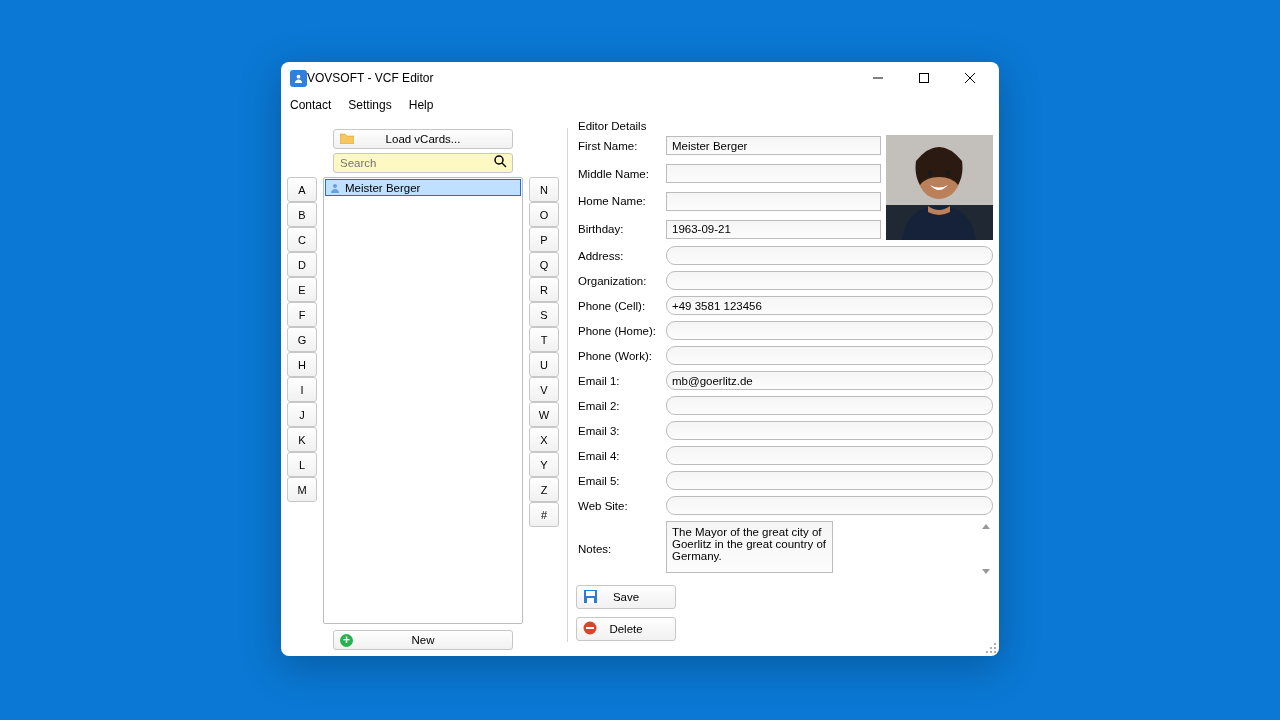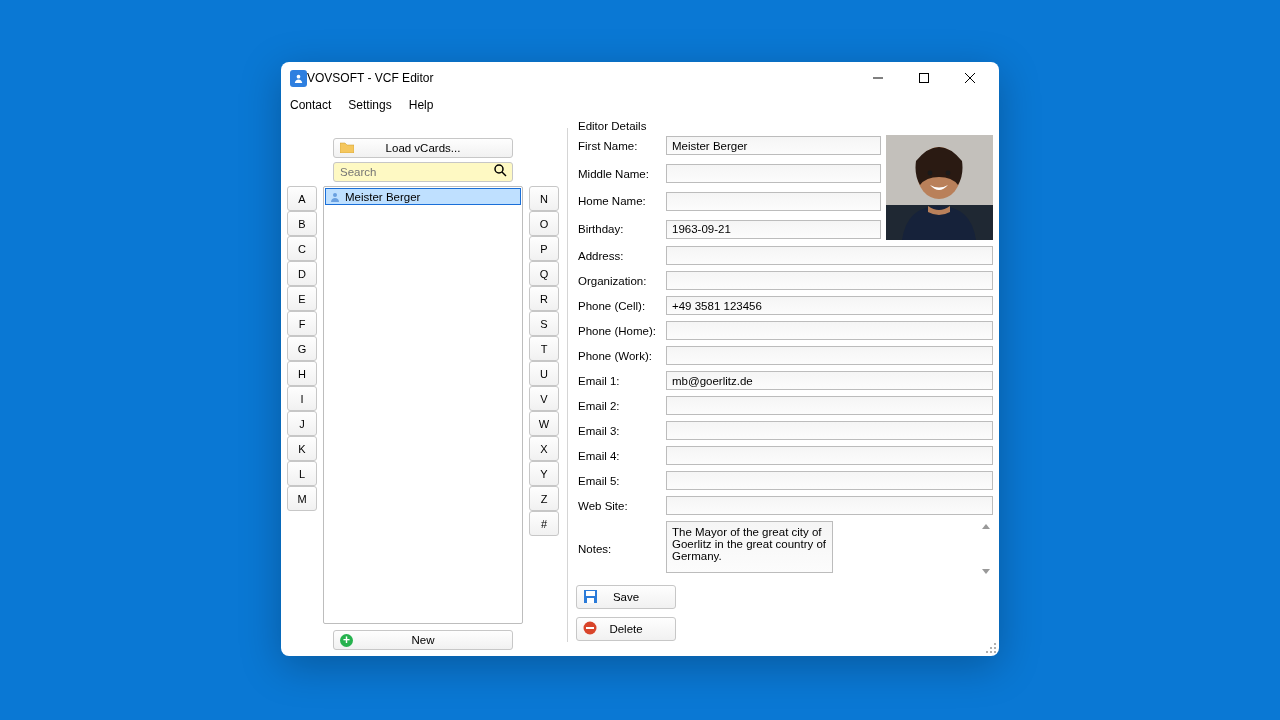--- a/index.html
+++ b/index.html
@@ -12,21 +12,21 @@
 .titlebar { height: 32px; display: flex; align-items: center; padding: 0 6px 0 9px; }
 .titlebar .app-icon { width: 17px; height: 17px; background:#2e7fe0; border-radius:3px; display:flex; align-items:center; justify-content:center; }
 .titlebar .app-icon svg { width:11px; height:11px; }
 .titlebar .title { font-size: 12px; margin-left: 0; flex:1; }
 .winbtns { display:flex; }
 .winbtn { width:46px; height:30px; display:flex; align-items:center; justify-content:center; }
 .menubar { height:22px; display:flex; align-items:center; gap:17px; padding-left:9px; font-size:12px; border-bottom:0; }
 .body { flex:1; display:flex; padding:4px 6px 6px 6px; position:relative; }
 
 .left { width:272px; display:flex; flex-direction:column; gap:0; }
-.loadbar { display:flex; margin:18px 46px 4px 46px; }
+.loadbar { display:flex; margin:9px 46px 4px 46px; }
 .loadbtn { flex:1; height:20px; border:1px solid #c7c7c7; border-radius:3px; background:linear-gradient(#fefefe,#f1f1f1); display:flex; align-items:center; font-size:11.5px; position:relative; }
 .loadbtn .folder-icon { position:absolute; left:6px; }
 .loadbtn span.lbl { flex:1; text-align:center; }
 .searchbar { margin:0 46px 4px 46px; height:20px; border:1px solid #c7c7c7; border-radius:3px; display:flex; align-items:center; background:#fef9c3; position:relative; }
 .searchbar input { flex:1; border:none; outline:none; font-size:11.5px; padding:0 6px; background:transparent; color:#777; }
 .searchbar .mag { position:absolute; right:5px; }
 .listwrap { flex:1; display:flex; margin:0 0 6px 0; }
 .azcol { width:30px; display:flex; flex-direction:column; gap:0; }
 .azbtn { height:25px; border:1px solid #c7c7c7; border-radius:3px; background:linear-gradient(#fefefe,#f1f1f1); font-size:11px; display:flex; align-items:center; justify-content:center; margin-bottom:0; }
 .azcol.leftaz { margin-right:6px; }
@@ -39,21 +39,21 @@
 .divider { width:1px; background:#d5d5d5; margin:8px 8px 8px 8px; }
 
 .right { flex:1; display:flex; flex-direction:column; }
 .section-heading { font-size:11.5px; margin:0 0 3px 2px; }
 .fields { display:grid; grid-template-columns: 90px 1fr 112px; column-gap:0; row-gap:6px; align-items:center; }
 .flabel { font-size:11.5px; padding-left:2px; }
 .finput { height:19px; border:1px solid #bcbcbc; background:linear-gradient(#f5f5f5,#fcfcfc); font-size:11.5px; padding:0 5px; outline:none; width:100%; }
 .finput.short { grid-column:2/3; }
 .photo { grid-column:3/4; grid-row:1/5; justify-self:end; width:107px; height:105px; background:#c9b393; overflow:hidden; }
 .photo svg { width:100%; height:100%; display:block; }
-.fullrow { grid-column:2/4; }
+.fullrow { grid-column:2/4;border-radius:9px; }
 .notes { grid-column:2/4; height:52px; border:1px solid #bcbcbc; background:linear-gradient(#f5f5f5,#fcfcfc); font-size:11.5px; padding:4px 5px; resize:none; outline:none; font-family:inherit; position:relative; }
 .noteswrap { grid-column:2/4; position:relative; }
 .notes-scroll { position:absolute; right:0; top:0; bottom:0; width:14px; display:flex; flex-direction:column; justify-content:space-between; align-items:center; }
 .tri { width:0; height:0; border-left:4px solid transparent; border-right:4px solid transparent; }
 .tri.up { border-bottom:5px solid #999; margin-top:3px; }
 .tri.dn { border-top:5px solid #999; margin-bottom:3px; }
 .btnrow { display:flex; gap:8px; justify-content:flex-end; margin-top:8px; padding-right:2px;flex-direction:column; }
 .actbtn { width:100px; height:24px; border:1px solid #c7c7c7; border-radius:3px; background:linear-gradient(#fefefe,#f1f1f1); display:flex; align-items:center; font-size:11.5px; position:relative; }
 .actbtn .ico { position:absolute; left:6px; }
 .actbtn .lbl { flex:1; text-align:center; }

